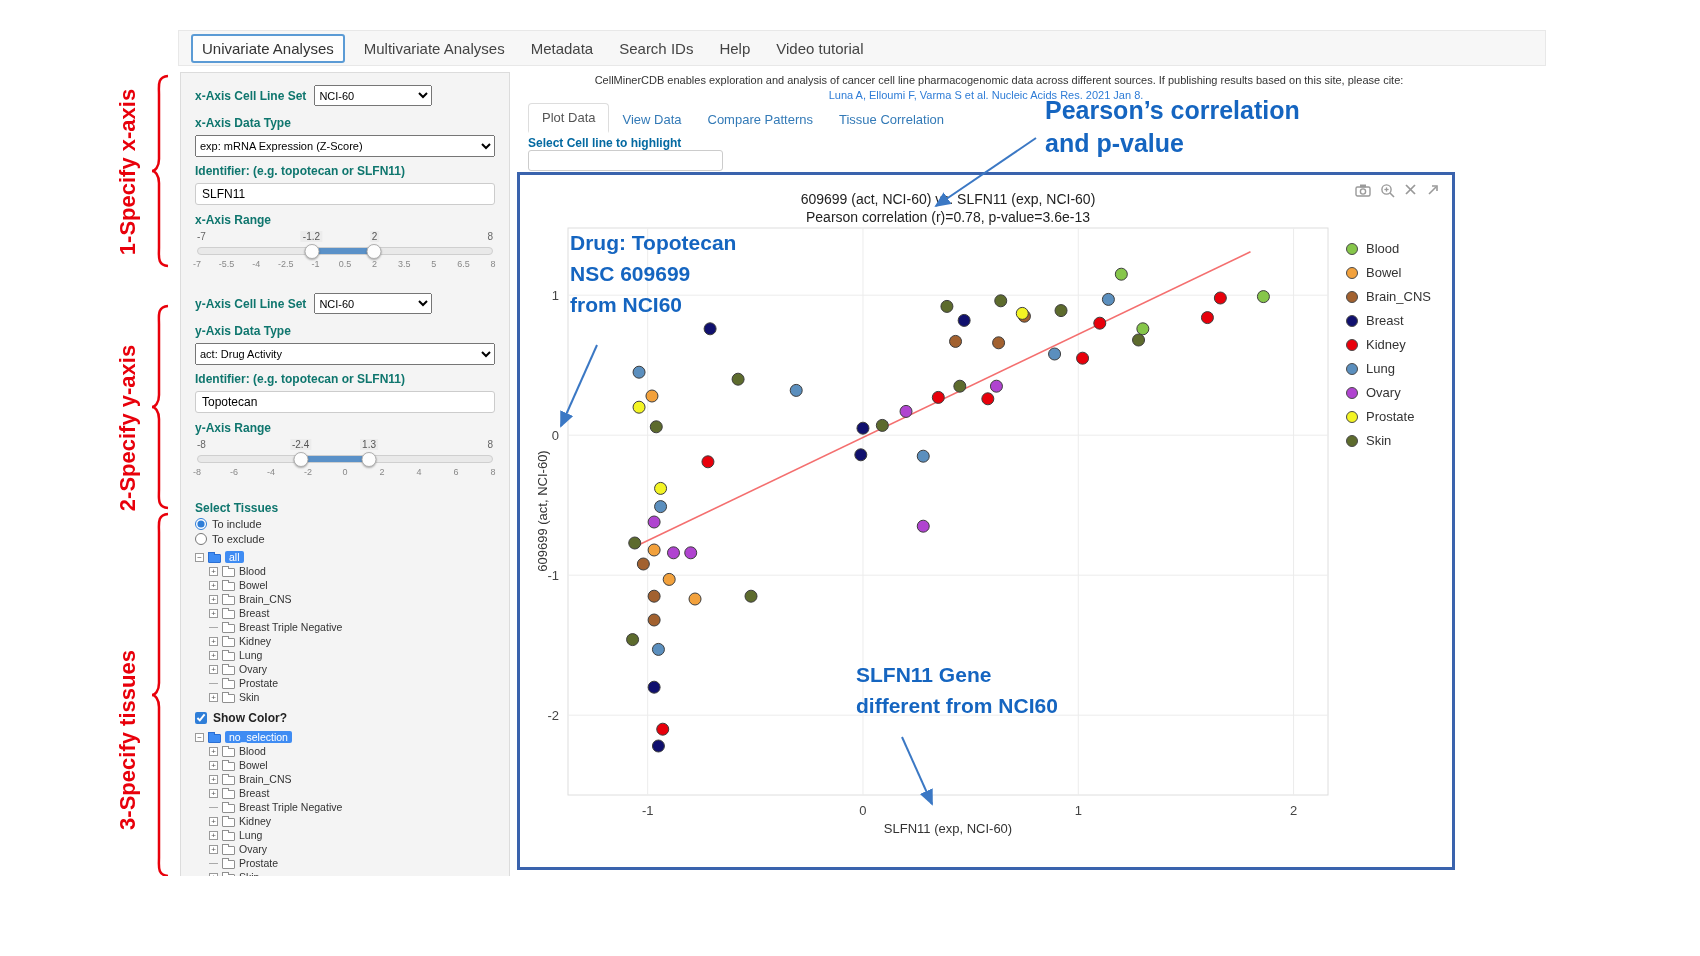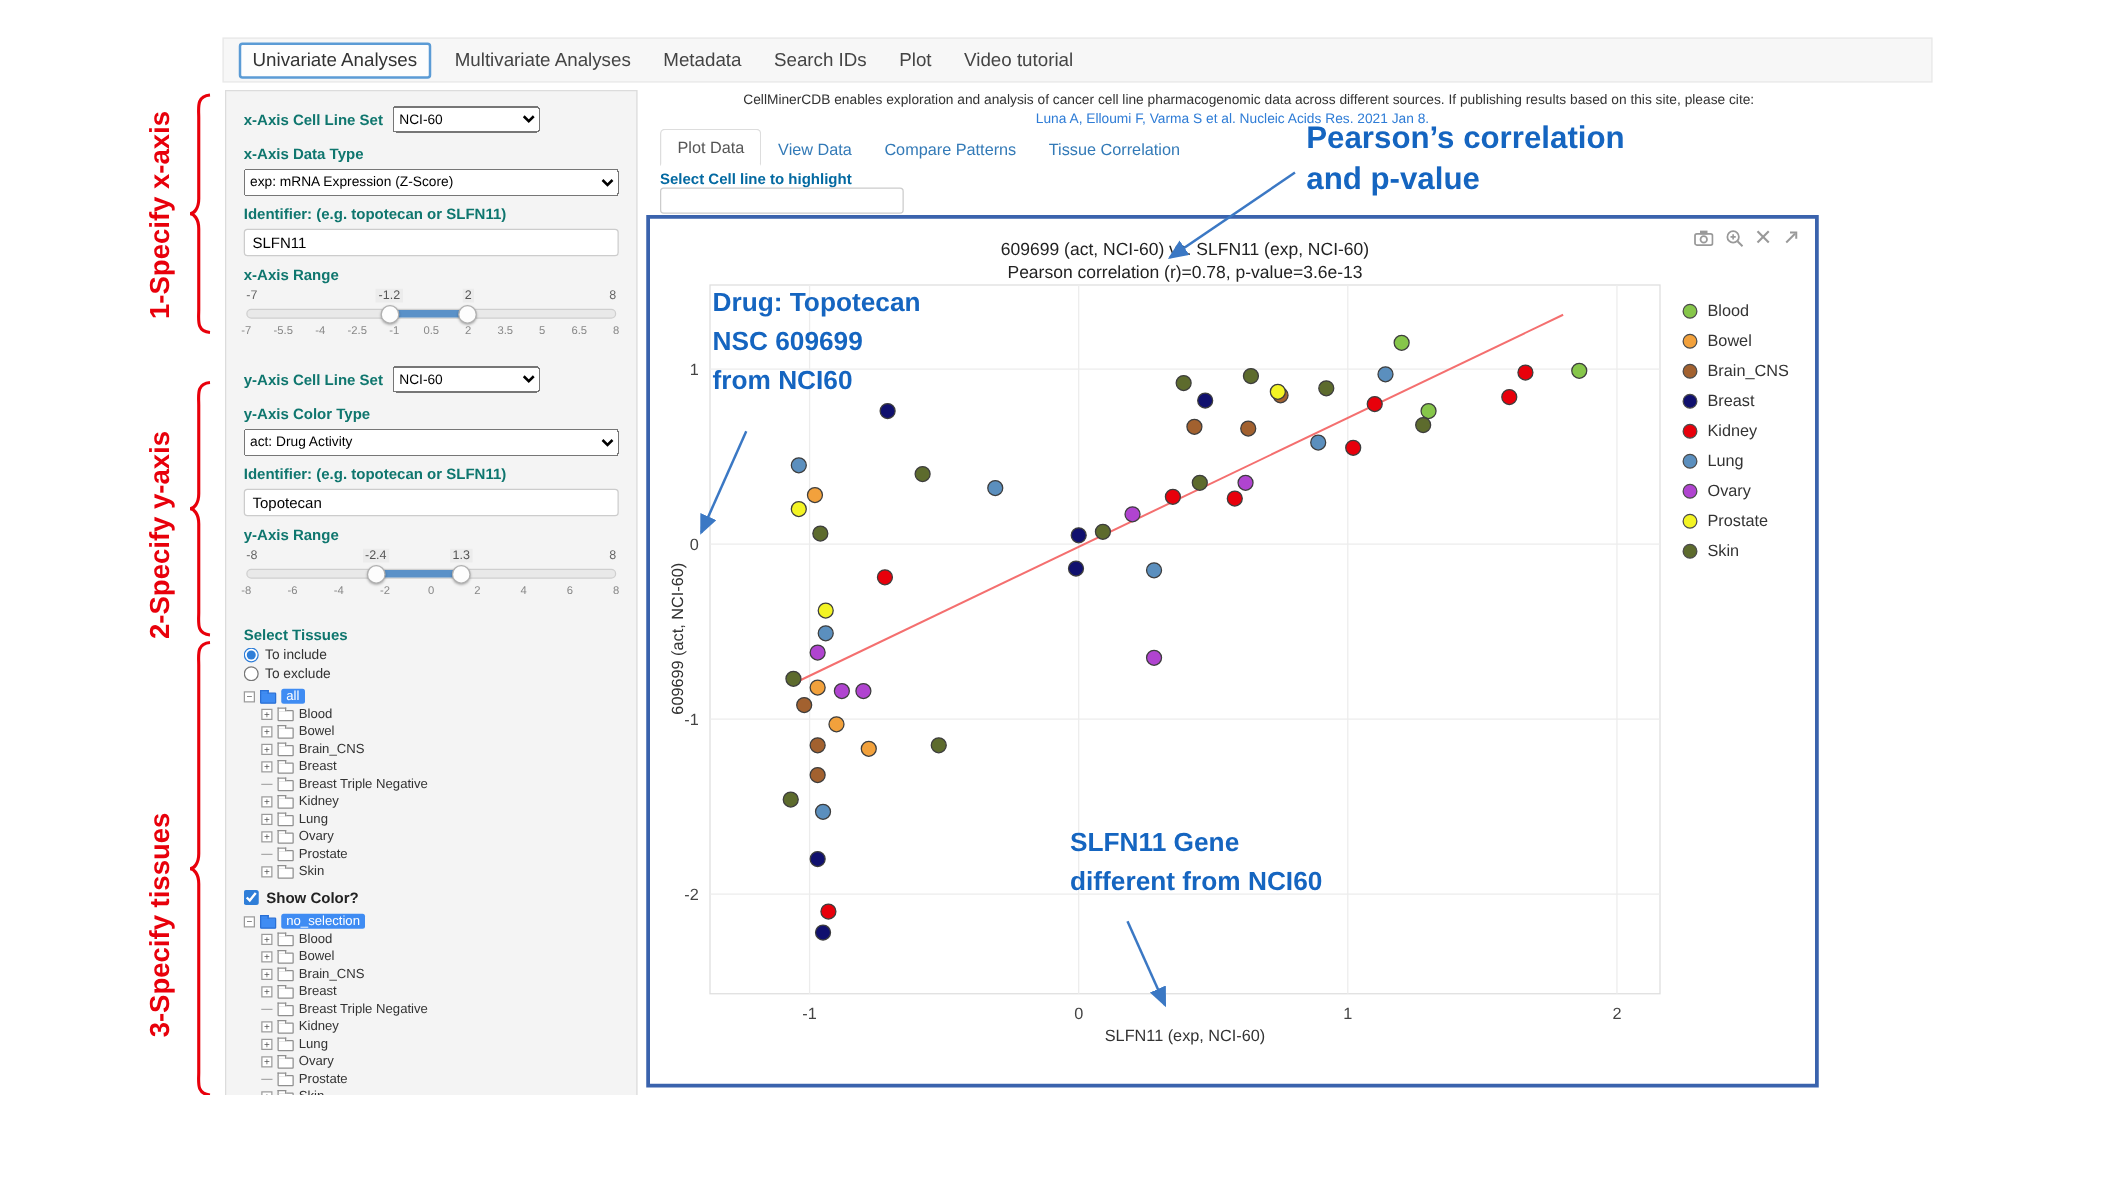--- a/index.html
+++ b/index.html
@@ -93,21 +93,21 @@
 </head>
 <body>
 
 <div class="page">
 
   <div class="nav-bar">
       <div class="nav-item active">Univariate Analyses</div>
       <div class="nav-item">Multivariate Analyses</div>
       <div class="nav-item">Metadata</div>
       <div class="nav-item">Search IDs</div>
-      <div class="nav-item">Plot</div>
+      <div class="nav-item">Help</div>
       <div class="nav-item">Video tutorial</div>
     </div>
 
   <aside class="sidebar">
     <div class="sb-row">
       <span class="sb-label" style="margin:0">x-Axis Cell Line Set</span>
       <select class="sm">
         <option>NCI-60</option>
       </select>
     </div>
@@ -144,21 +144,21 @@
           <span class="ir-tick" style="left: 100%;">8</span>
         </div>
       </div>
 
     <div class="sb-row" style="margin-top:4px">
       <span class="sb-label" style="margin:0">y-Axis Cell Line Set</span>
       <select class="sm">
         <option>NCI-60</option>
       </select>
     </div>
-    <span class="sb-label">y-Axis Color Type</span>
+    <span class="sb-label">y-Axis Data Type</span>
     <select class="full">
       <option>act: Drug Activity</option>
     </select>
     <span class="sb-label">Identifier: (e.g. topotecan or SLFN11)</span>
     <input class="text" value="Topotecan" style="">
     <span class="sb-label">y-Axis Range</span>
     <div class="ir-wrap" id="slider-y">
         <div class="ir-top">
           <span class="ir-end ir-minlab">-8</span>
           <span class="ir-end ir-maxlab">8</span>

